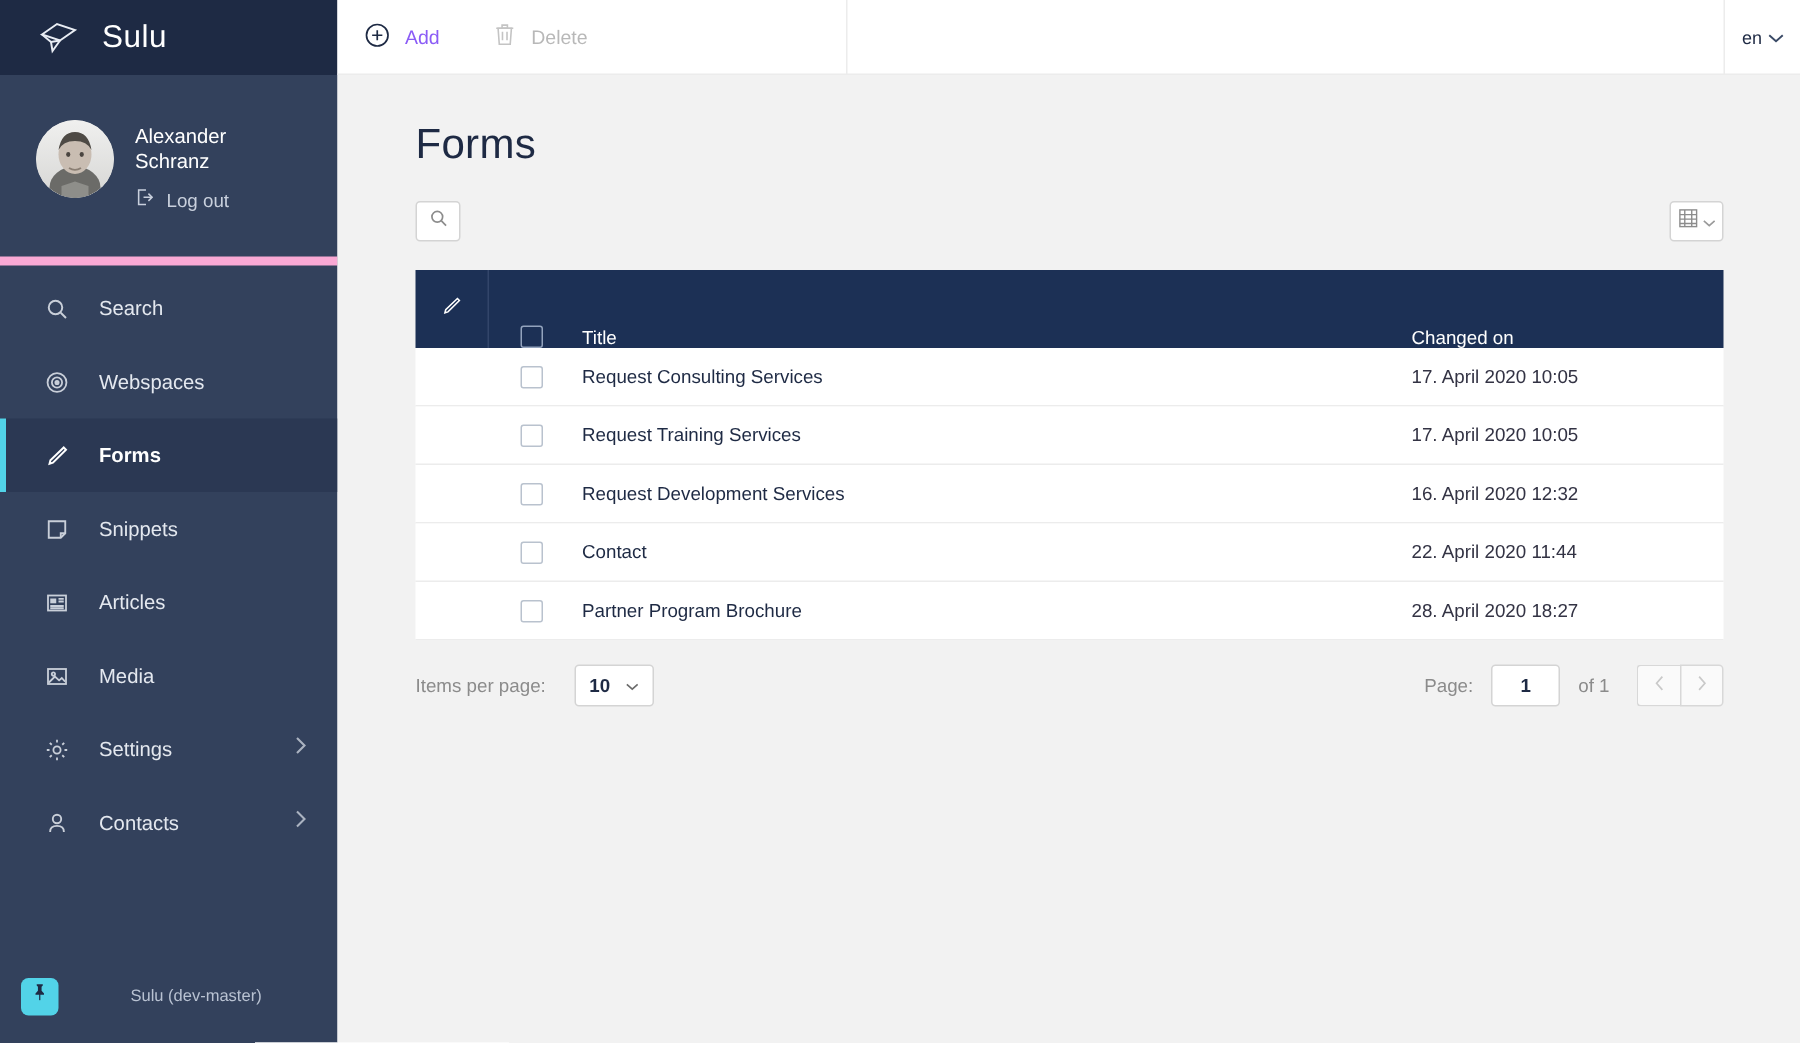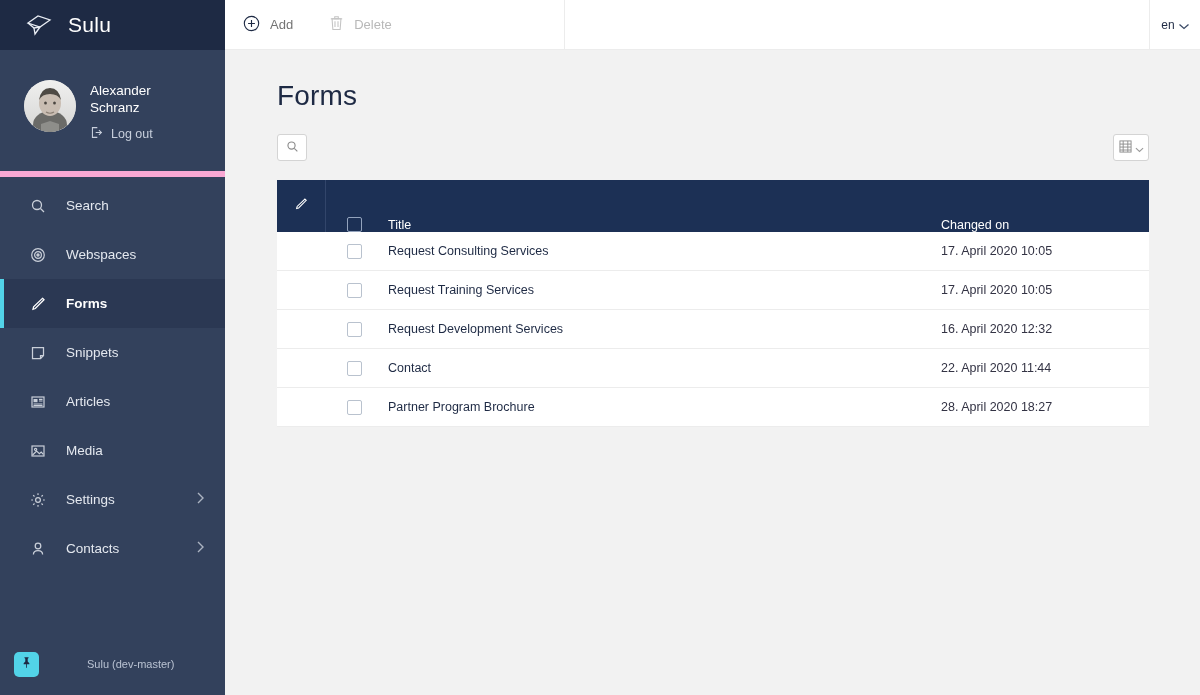--- a/index.html
+++ b/index.html
@@ -85,21 +85,21 @@
           background: #f2f2f2; position: relative; }
 
   .toolbar {
     height: 50px; background: #fff; flex: 0 0 50px;
     display: flex; align-items: center;
     border-bottom: 1px solid #ececec;
   }
   .tb-btn {
     display: flex; align-items: center; gap: 10px;
     padding: 0 18px; height: 50px; cursor: pointer;
-    font-size: 13px; color: #737373;
+    font-size: 13px; color: #8b5cf6;
   }
   .tb-btn.disabled { color: #b8b8b8; cursor: default; }
   .tb-sep { width: 1px; height: 50px; background: #ececec; margin-left: 154px; }
   .tb-spacer { flex: 1 1 auto; }
   .lang-box {
     width: 52px; height: 50px; border-left: 1px solid #ececec;
     display: flex; flex-direction: row; align-items: center; justify-content: center;
     gap: 3px; cursor: pointer;
   }
   .lang-label { font-size: 12px; color: #1e2a44; }
@@ -464,17 +464,49 @@
           <div class="col-check">
             <span class="cbx"></span>
           </div>
           <div class="col-title">Partner Program Brochure</div>
           <div class="col-date">28. April 2020 18:27</div>
         </div>
 
       </div>
 
       <div class="pager">
+        <div class="pager-left">
+          <span>Items per page:</span>
+          <div class="select-box">
+            <span>10</span>
+            <span>
+              <svg width="9" height="6" viewBox="0 0 10 6" fill="none" stroke="#6b6b6b" stroke-width="1.2">
+                  <path d="M1 1 L5 4.6 L9 1"></path>
+                </svg>
+            </span>
+          </div>
+        </div>
+        <div class="pager-right">
+          <span>Page:</span>
+          <input class="page-input" type="text" value="1" style="">
+          <span>of 1</span>
+          <div class="arrow-group">
+            <div class="arrow-btn first">
+              <span>
+                <svg width="7" height="11" viewBox="0 0 8 12" fill="none" stroke="#c9c9c9" stroke-width="1.3">
+                    <path d="M6 1 L1.6 6 L6 11"></path>
+                  </svg>
+              </span>
+            </div>
+            <div class="arrow-btn last">
+              <span>
+                <svg width="7" height="11" viewBox="0 0 8 12" fill="none" stroke="#c9c9c9" stroke-width="1.3">
+                    <path d="M2 1 L6.4 6 L2 11"></path>
+                  </svg>
+              </span>
+            </div>
+          </div>
+        </div>
       </div>
 
     </div>
   </main>
 </div>
 
 </body></html>

